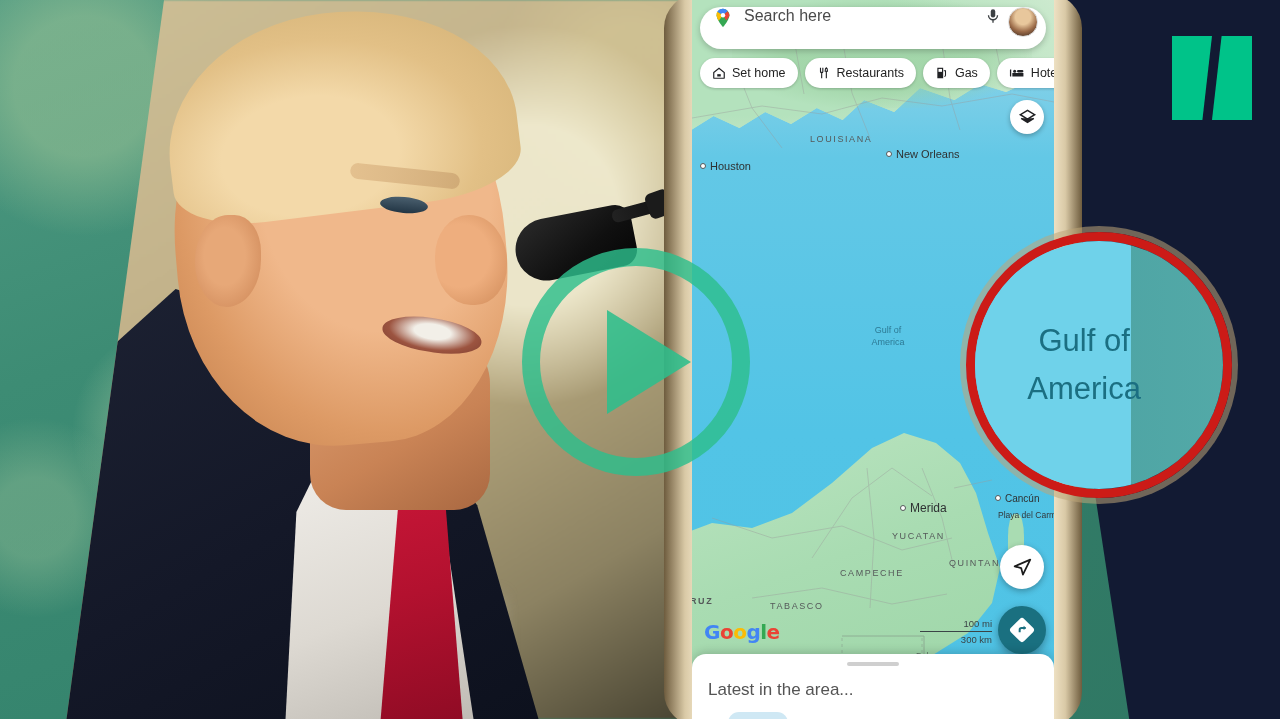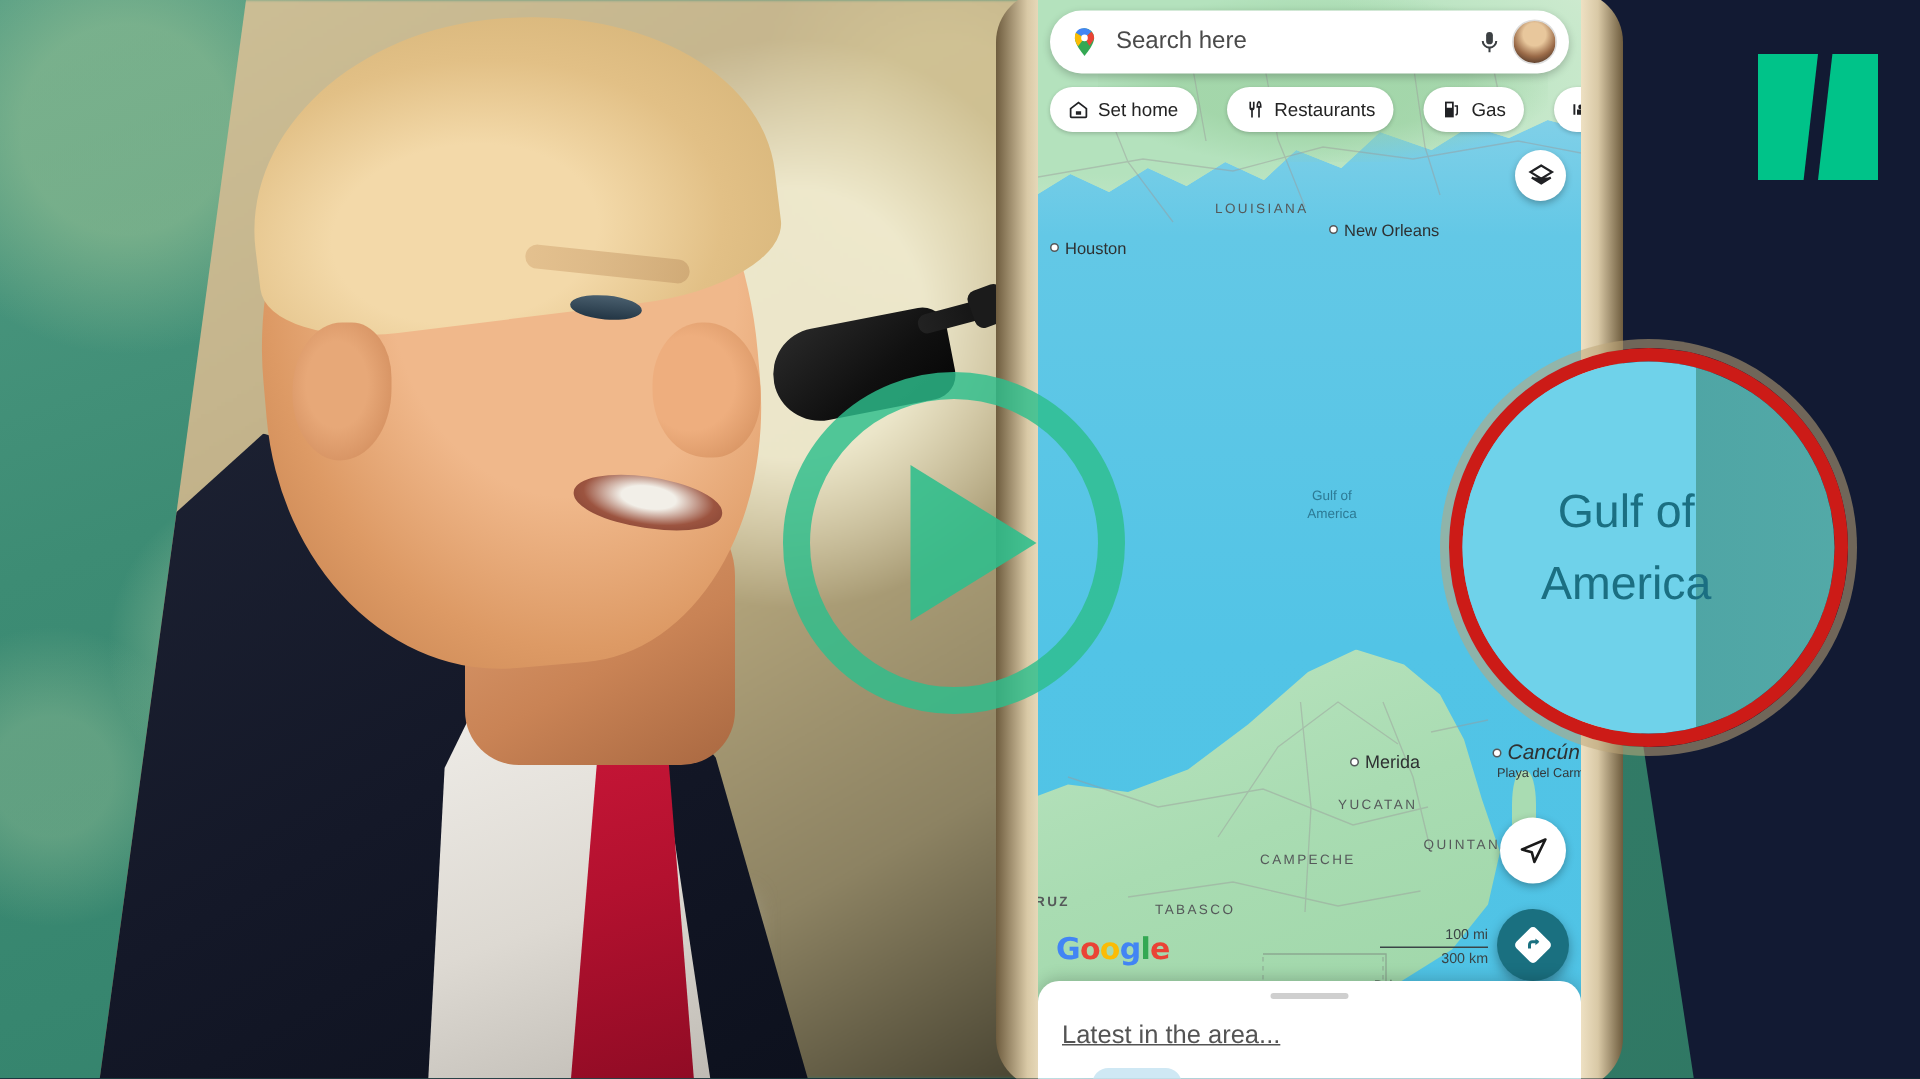--- a/index.html
+++ b/index.html
@@ -185,35 +185,35 @@
     margin-right:4px; vertical-align:1px; background:#fff;
   }
   .lbl-small { font-size:8.5px; color:#33373a; }
   .lbl-water {
     font-size:9px; color:#2d7a95; text-align:center; line-height:12px;
   }
 
   
   .search-bar {
     position:absolute; top:9px; left:8px; width:346px; height:42px;
-    background:#fff; border-radius:24px; display:flex; align-items:center;
+    background:#fff; border-radius:24px; display:flex; align-items:flex-start;
     padding:0 8px 0 12px; box-shadow:0 2px 6px rgba(0,0,0,.22);
   }
   .search-text {
     flex:1; font-size:16px; color:#4a4a4a; margin-left:10px;
   }
   .avatar {
     width:30px; height:30px; border-radius:50%; margin-left:6px;
     background:radial-gradient(circle at 50% 32%, #e8c79c 0 32%, #9a6a48 62%, #2b1e18 100%);
     border:1px solid #ddd;
   }
 
   
   .chips {
-    position:absolute; top:60px; left:8px; display:flex; gap:20px;
+    position:absolute; top:60px; left:8px; display:flex; gap:7px;
   }
   .chip {
     display:flex; align-items:center; gap:6px; height:30px;
     padding:0 12px; background:#fff; border-radius:16px;
     font-size:12.5px; color:#232323; box-shadow:0 1px 3px rgba(0,0,0,.2);
     white-space:nowrap;
   }
 
   
   .layers-btn {
@@ -252,21 +252,21 @@
   .sheet {
     position:absolute; bottom:0; left:0; width:362px; height:68px;
     background:#fff; border-radius:14px 14px 0 0;
     box-shadow:0 -2px 10px rgba(0,0,0,.18);
   }
   .sheet-handle {
     position:absolute; top:8px; left:50%; transform:translateX(-50%);
     width:52px; height:4px; border-radius:3px; background:#cfcfcf;
   }
   .sheet-title {
-    position:absolute; top:26px; left:16px; font-size:17px; color:#545454;text-decoration:underline;
+    position:absolute; top:26px; left:16px; font-size:17px; color:#545454;
   }
   .sheet-pill {
     position:absolute; bottom:-12px; left:36px; width:60px; height:22px;
     border-radius:12px; background:#cfe8f4;
   }
 
   
   .play-btn {
     position:absolute; top:248px; left:522px; width:228px; height:228px;
     border:18px solid rgba(45,190,140,.82); border-radius:50%;
@@ -371,21 +371,21 @@
         </svg>
 
         <div class="map-label lbl-city" style="left:8px;  top:162px;">Houston</div>
         <div class="map-label lbl-state" style="left:118px; top:136px;">LOUISIANA</div>
         <div class="map-label lbl-city" style="left:194px; top:150px;">New Orleans</div>
 
         <div class="map-label lbl-water" style="left:168px; top:326px; width:56px;">Gulf of</div>
         <div class="map-label lbl-water" style="left:168px; top:338px; width:56px;">America</div>
 
         <div class="map-label lbl-city" style="left:208px; top:503px; font-size:12px;">Merida</div>
-        <div class="map-label lbl-city" style="left:303px; top:495px; font-size:14px;font-style:italic;">Cancún</div>
+        <div class="map-label lbl-city" style="left:303px; top:495px; font-size:10px;">Cancún</div>
         <div class="map-label lbl-small" style="left:306px; top:512px; width:48px; line-height:10px;">Playa del Carmen</div>
 
         <div class="map-label lbl-state" style="left:200px; top:533px;">YUCATAN</div>
         <div class="map-label lbl-state" style="left:148px; top:570px;">CAMPECHE</div>
         <div class="map-label lbl-state" style="left:78px;  top:603px;">TABASCO</div>
         <div class="map-label lbl-state" style="left:257px; top:560px; width:56px; line-height:11px;">QUINTANA ROO</div>
         <div class="map-label lbl-state" style="left:-2px;  top:598px;font-weight:bold;">RUZ</div>
         <div class="map-label lbl-small" style="left:224px; top:653px; opacity:.65;">Belmopan</div>
 
         <div class="scale">

